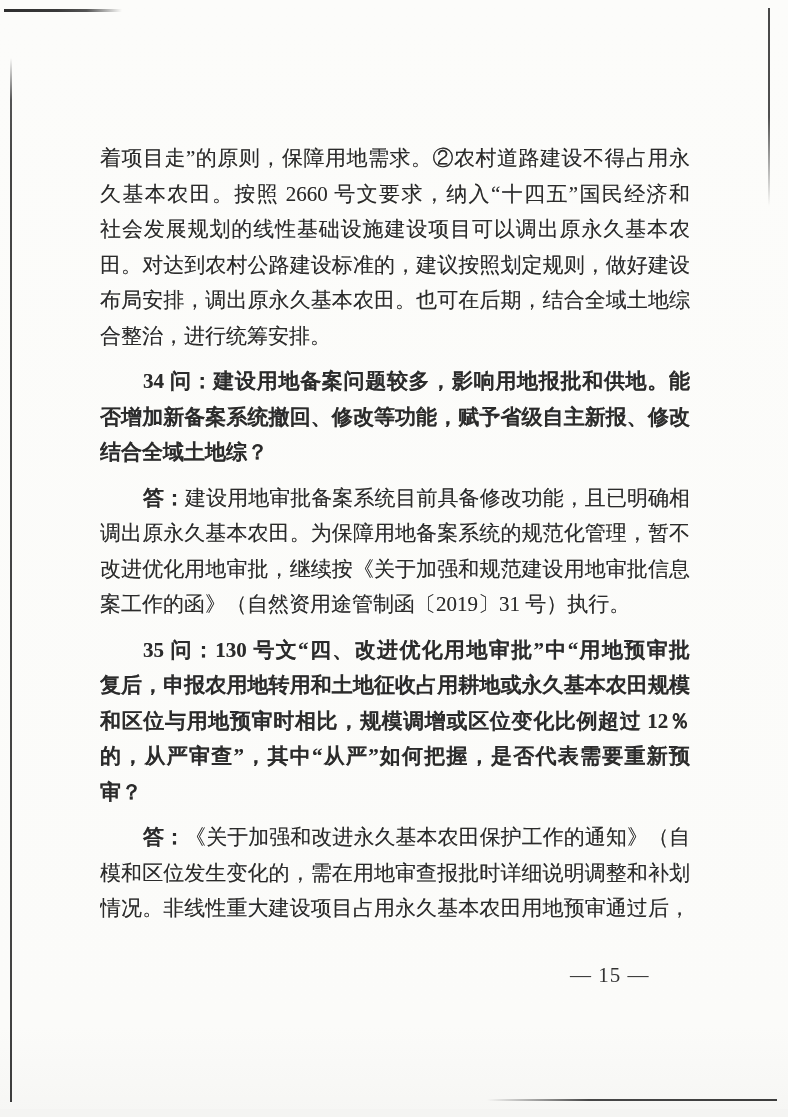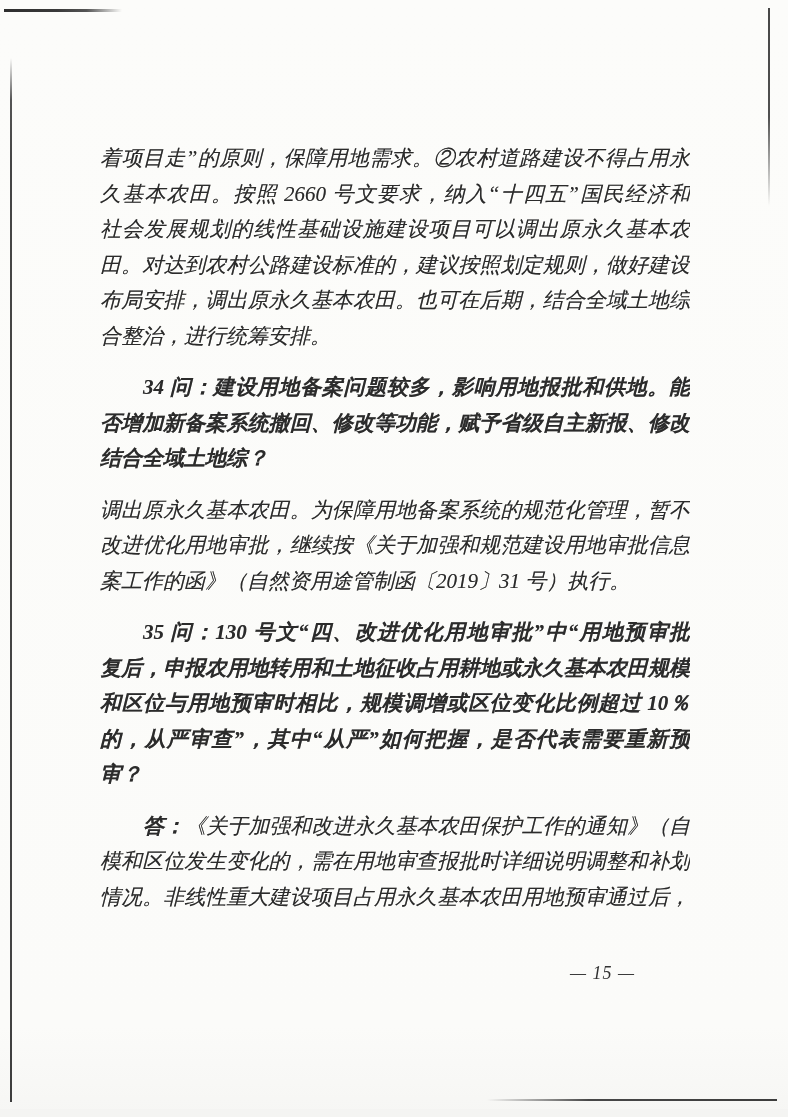--- a/index.html
+++ b/index.html
@@ -1,15 +1,15 @@
 <!DOCTYPE html>
 <html><head>
 <meta charset="utf-8">
 <style>
-  * { margin: 0; padding: 0; box-sizing: border-box; font-style: italic; }
+  * { margin: 0; padding: 0; box-sizing: border-box; }
   html, body { width: 788px; height: 1117px; }
   body {
     position: relative;
     background: #fbfbf9;
     overflow: hidden;
     font-family: "Liberation Serif", "DejaVu Serif", serif;
   }
   .page {
     position: absolute;
     inset: 0;
@@ -41,37 +41,37 @@
   
   .body-text {
     position: absolute;
     left: 100px; top: 141px; width: 590px;
     font-size: 21px;
     line-height: 35.5px;
     color: #2b2b2b;
     text-shadow: 0 0 0.5px rgba(45,45,45,.45);
   }
   .para { margin: 0; }
-  .para + .para { margin-top: 16px; }
+  .para + .para { margin-top: 10px; }
   .para.bold { font-weight: bold; }
   .line {
     height: 35.5px;
     overflow: hidden;
     text-align: justify;
     text-align-last: left;
     text-justify: inter-character;
   }
   .line.just { text-align-last: justify; }
   .line.indent { text-indent: 43px; }
   .line b { font-weight: bold; }
   
   .page-number {
     position: absolute;
     left: 570px; top: 963px;
-    font-size: 18px;
+    font-size: 21px;
     letter-spacing: 1px;
     color: #323232;
     white-space: nowrap;
   }
 </style>
 </head>
 <body>
 
 <div class="page">
   <div class="scan-line scan-top-left"></div>
@@ -88,28 +88,29 @@
         <div class="line just">田。对达到农村公路建设标准的，建议按照划定规则，做好建设</div>
         <div class="line just">布局安排，调出原永久基本农田。也可在后期，结合全域土地综</div>
         <div class="line">合整治，进行统筹安排。</div>
       </div>
       <div class="para bold">
         <div class="line just indent">34 问：建设用地备案问题较多，影响用地报批和供地。能</div>
         <div class="line just">否增加新备案系统撤回、修改等功能，赋予省级自主新报、修改</div>
         <div class="line">结合全域土地综？</div>
       </div>
       <div class="para">
+        <div class="line just indent"><b>答：</b>建设用地审批备案系统目前具备修改功能，且已明确相</div>
         <div class="line just">调出原永久基本农田。为保障用地备案系统的规范化管理，暂不开</div>
         <div class="line just">改进优化用地审批，继续按《关于加强和规范建设用地审批信息备</div>
         <div class="line">案工作的函》（自然资用途管制函〔2019〕31 号）执行。</div>
       </div>
       <div class="para bold">
         <div class="line just indent">35 问：130 号文“四、改进优化用地审批”中“用地预审批</div>
         <div class="line just">复后，申报农用地转用和土地征收占用耕地或永久基本农田规模</div>
-        <div class="line just">和区位与用地预审时相比，规模调增或区位变化比例超过 10％</div>
+        <div class="line just">和区位与用地预审时相比，规模调增或区位变化比例超过 12％</div>
         <div class="line just">的，从严审查”，其中“从严”如何把握，是否代表需要重新预</div>
         <div class="line">审？</div>
       </div>
       <div class="para">
         <div class="line just indent"><b>答：</b>《关于加强和改进永久基本农田保护工作的通知》（自然</div>
         <div class="line just">模和区位发生变化的，需在用地审查报批时详细说明调整和补划</div>
         <div class="line just">情况。非线性重大建设项目占用永久基本农田用地预审通过后，</div>
       </div>
     </div>
 

